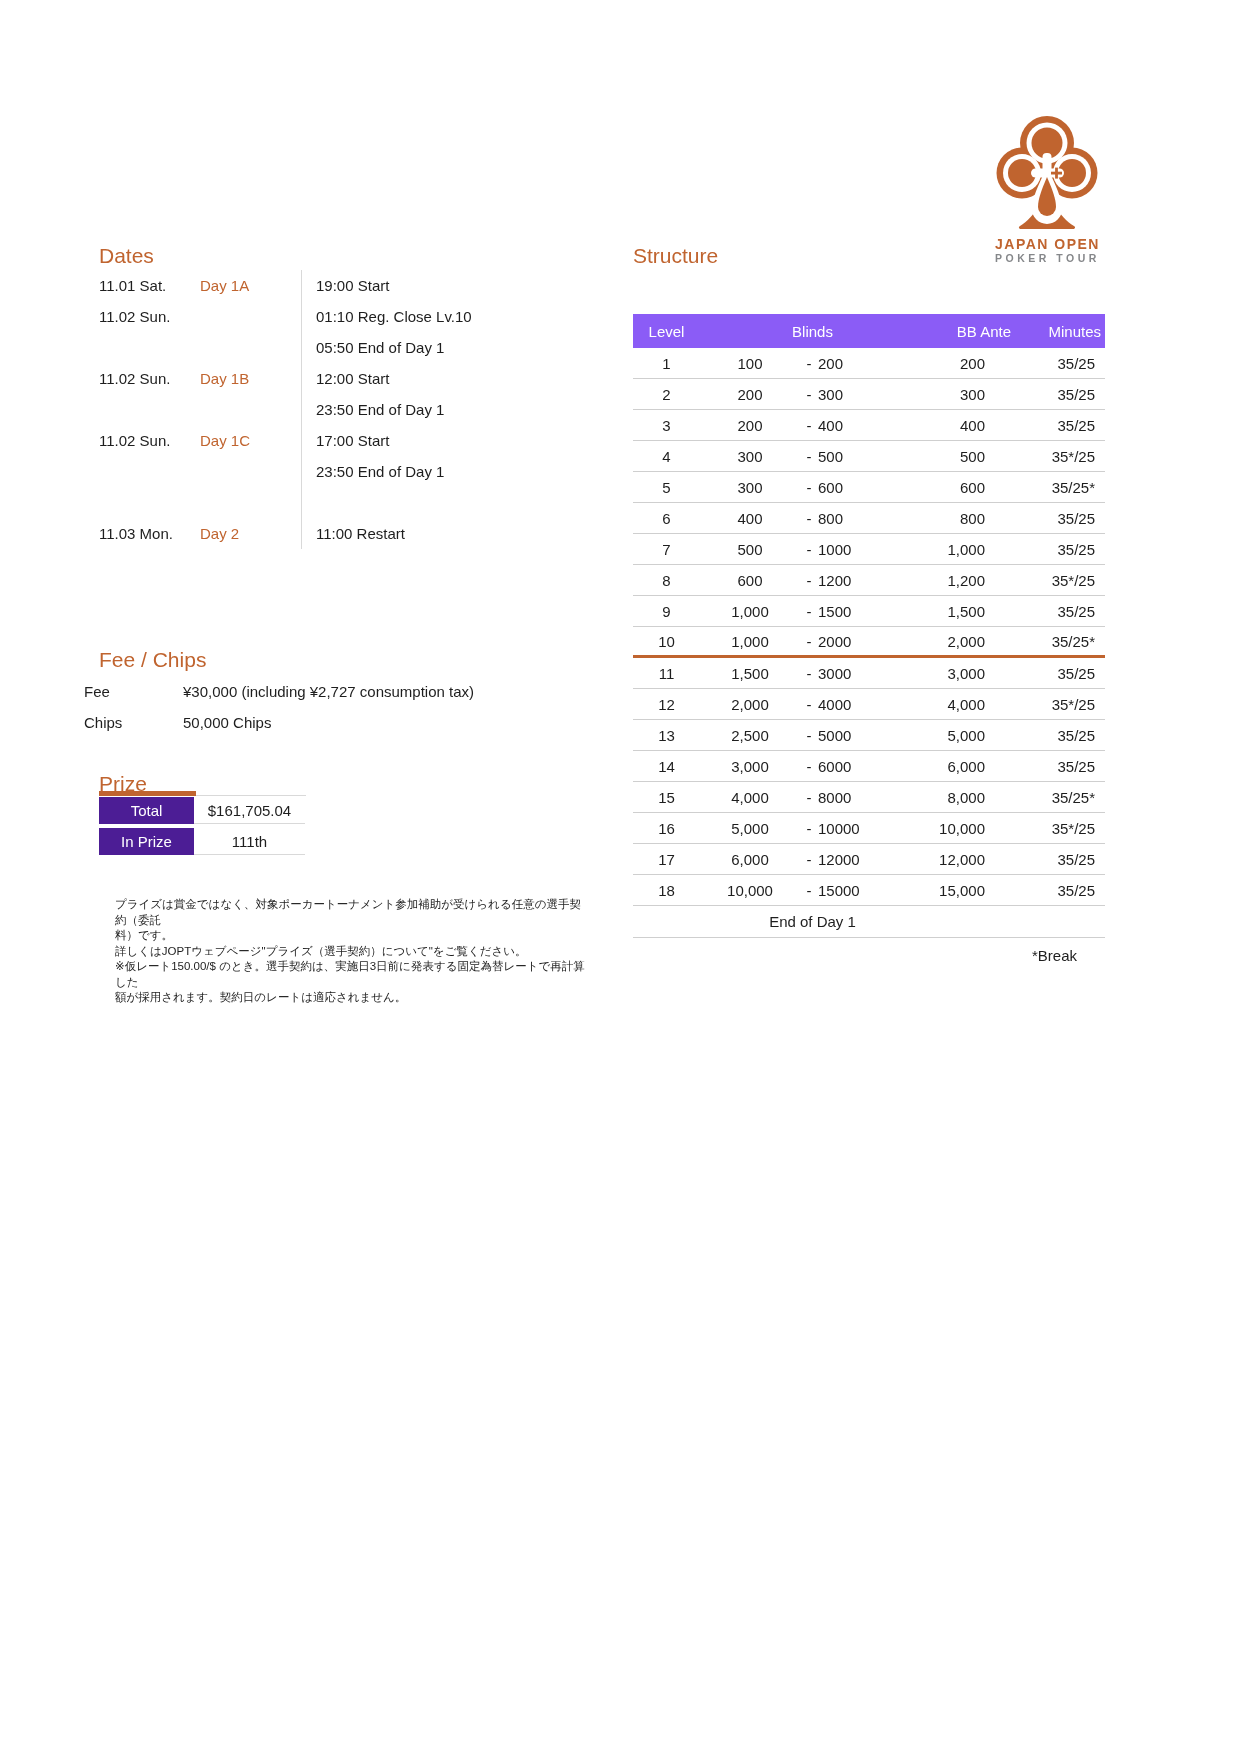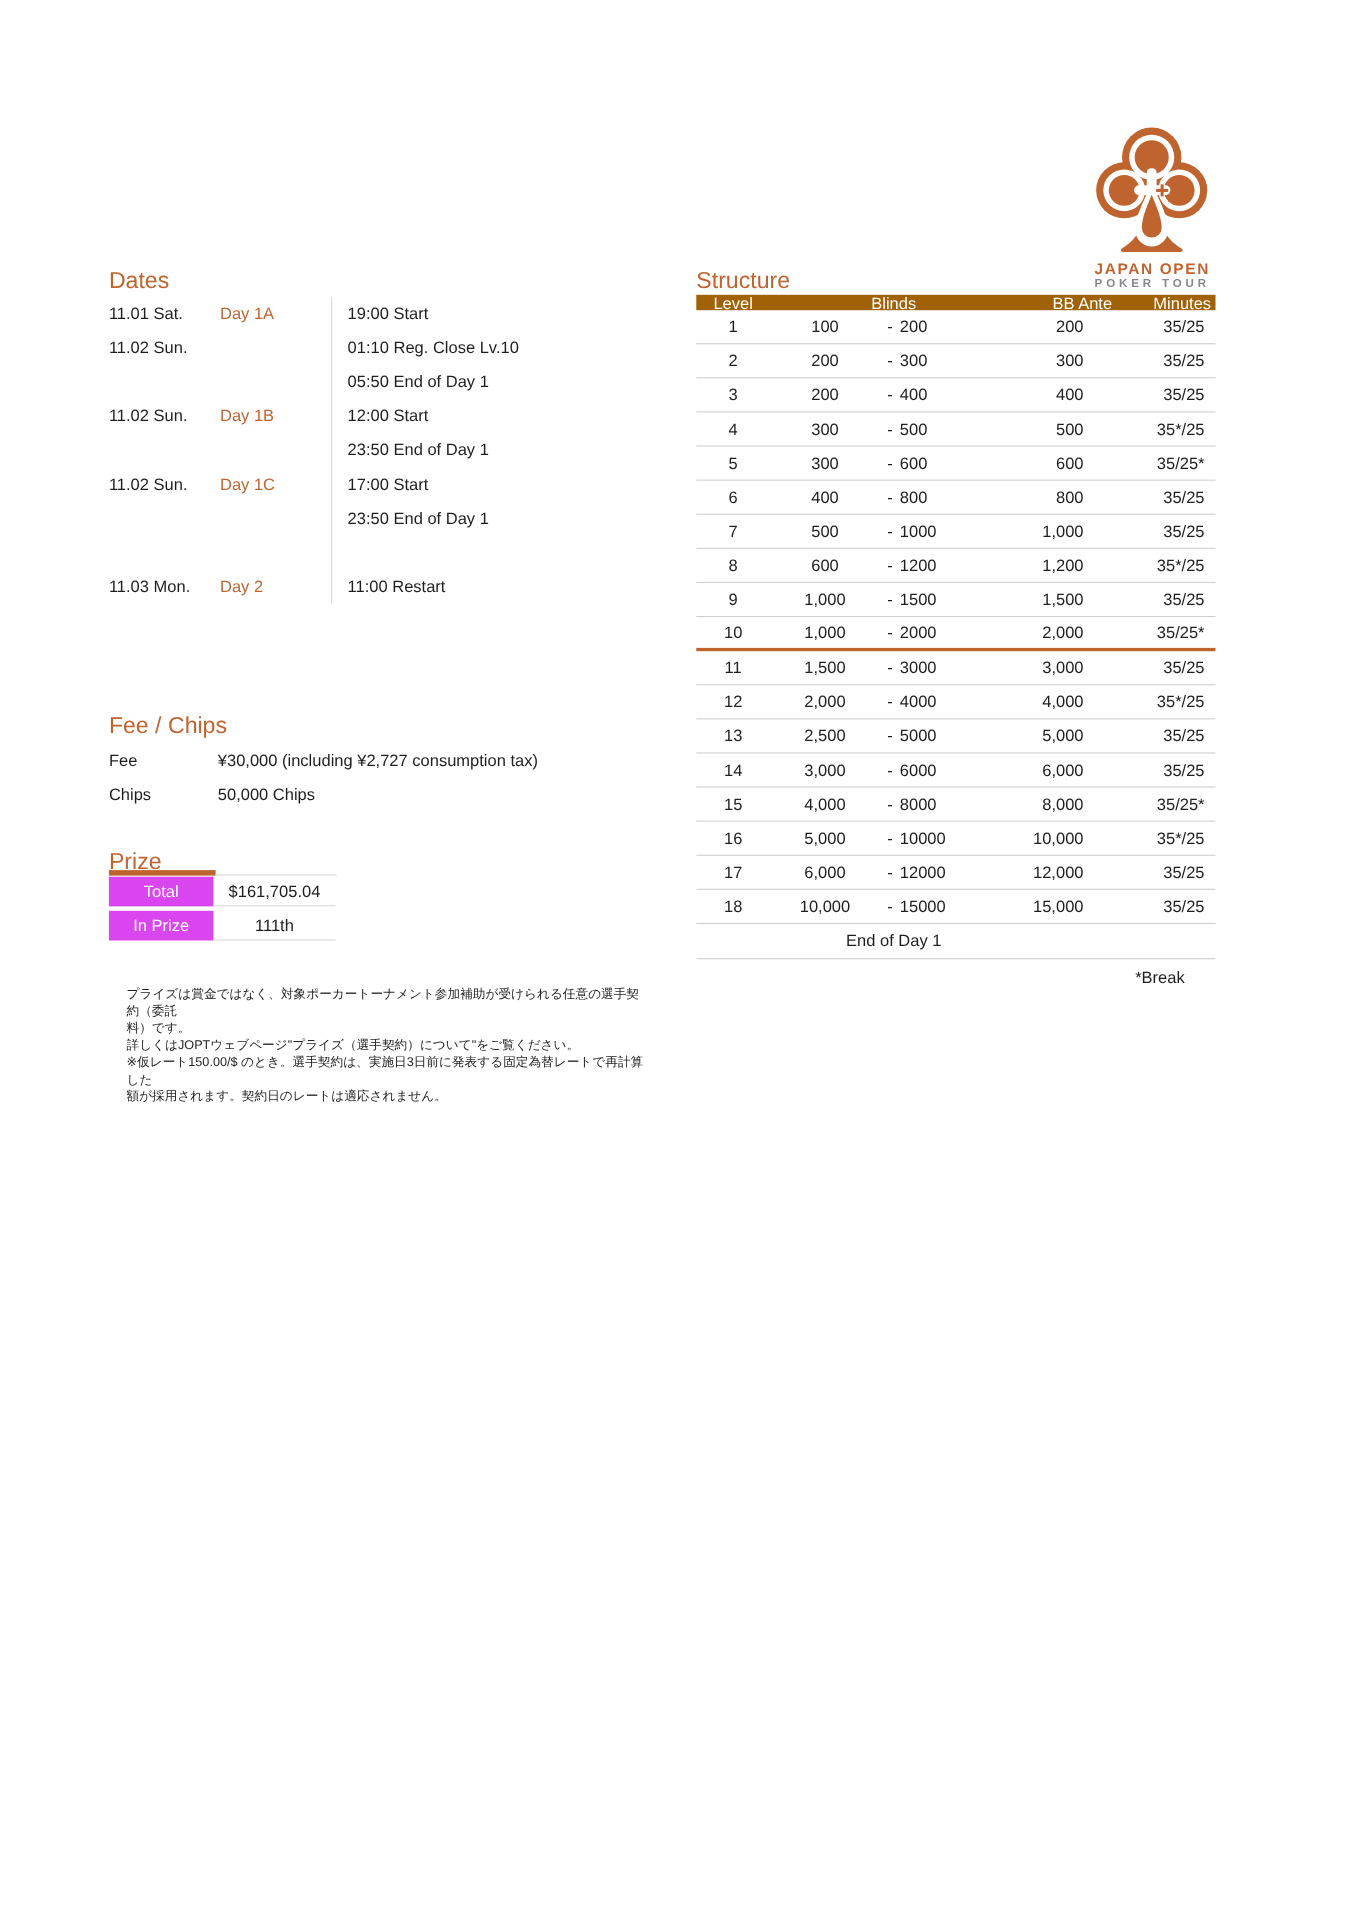--- a/index.html
+++ b/index.html
@@ -19,35 +19,35 @@
   .section-heading{position:absolute;font-size:21px;color:#C0642F;}
 
   
   .dates-rows{position:absolute;left:99px;top:270px;}
   .date-row{display:grid;grid-template-columns:101px 101px 245px;height:31px;align-items:center;font-size:15px;}
   .date-cell{color:#1e1e1e;}
   .day-cell{color:#C0642F;}
   .event-cell{border-left:1px solid #D9D9D9;padding-left:14px;height:100%;display:flex;align-items:center;}
 
   
-  .fee-rows{position:absolute;left:99px;top:676px;}
+  .fee-rows{position:absolute;left:84px;top:676px;}
   .fee-row{display:grid;grid-template-columns:99px 370px;height:31px;align-items:center;font-size:15px;}
 
   
   .prize-bar{position:absolute;left:99px;top:791px;width:97px;height:5px;background:#C0642F;}
   .prize-topline{position:absolute;left:196px;top:795px;width:110px;height:1px;background:#D9D9D9;}
   .prize-table{position:absolute;left:99px;top:797px;width:206px;}
   .p-row{display:grid;grid-template-columns:95px 111px;column-gap:0;margin-bottom:4px;height:27px;}
-  .p-label{background:#d946ef;color:#fff;display:flex;align-items:center;justify-content:center;font-size:15px;}
+  .p-label{background:#4c1d95;color:#fff;display:flex;align-items:center;justify-content:center;font-size:15px;}
   .p-value{display:flex;align-items:center;justify-content:center;font-size:15px;border-bottom:1px solid #D9D9D9;}
 
   
   .structure-table{position:absolute;left:633px;top:268px;width:472px;font-size:15px;}
-  .s-header{display:grid;grid-template-columns:67px 225px 90px 90px;height:14px;background:#a16207;
-            color:#ffffff;align-items:center;box-sizing:border-box;}
+  .s-header{display:grid;grid-template-columns:67px 225px 90px 90px;height:34px;background:#8b5cf6;
+            color:#ffffff;align-items:center;box-sizing:border-box;margin-top:46px;}
   .s-header .h-level{text-align:center;}
   .s-header .h-blinds{text-align:center;}
   .s-header .h-ante{text-align:right;padding-right:4px;}
   .s-header .h-minutes{text-align:right;padding-right:4px;}
   .s-rows > div.s-row{display:grid;grid-template-columns:67px 225px 90px 90px;height:31px;
         align-items:center;border-bottom:1px solid #CFCFCF;box-sizing:border-box;}
   .s-rows > div.s-row:nth-of-type(10){border-bottom:3px solid #C0642F;}
   .level-cell{text-align:center;}
   .blinds-cell{display:grid;grid-template-columns:100px 18px 107px;}
   .blinds-cell .sb{text-align:center;}

